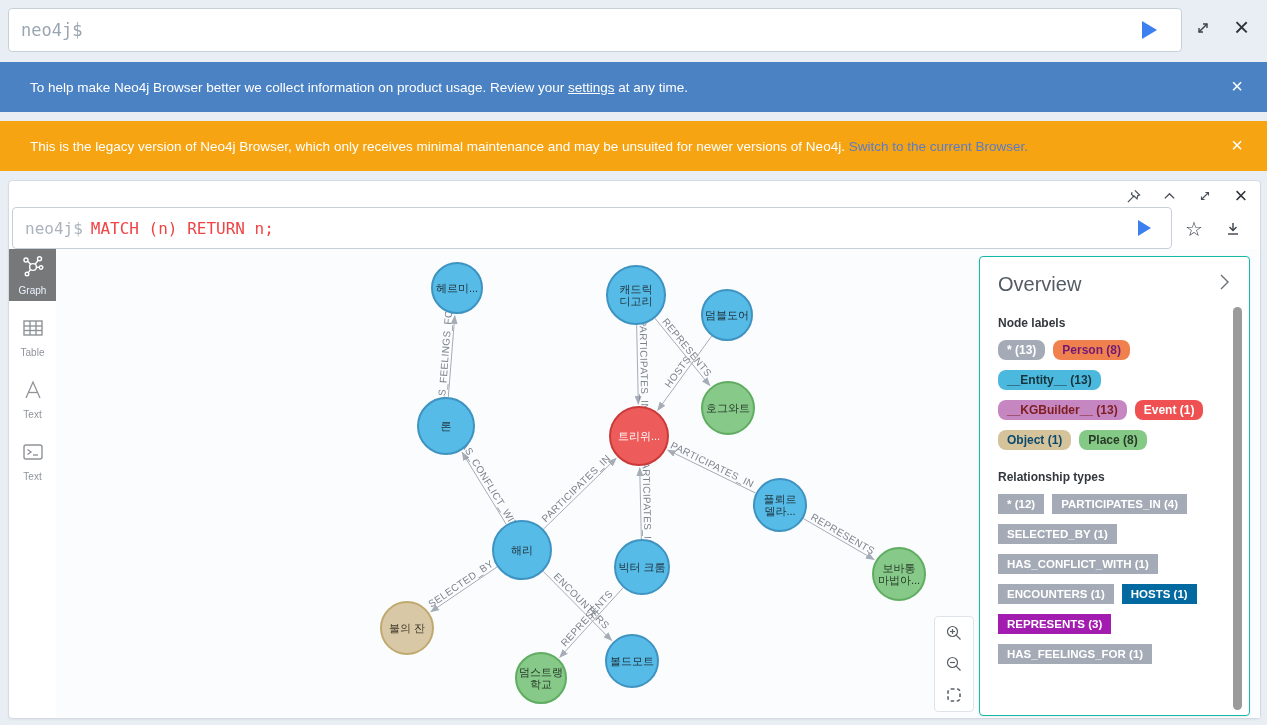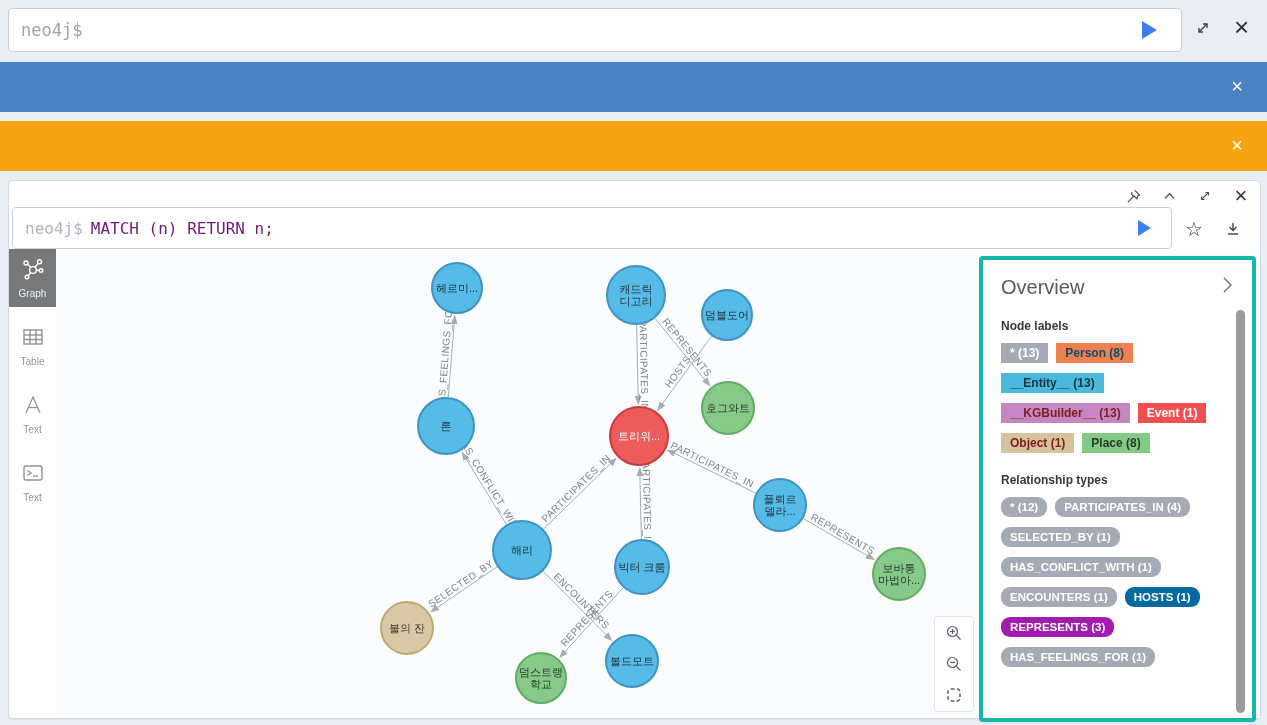--- a/index.html
+++ b/index.html
@@ -27,54 +27,54 @@
   .banner .close{position:absolute;right:24px;top:14px;font-size:20px;line-height:20px;color:#fff;cursor:pointer;}
 
   
   .frame{position:absolute;left:8px;top:180px;width:1251px;height:537px;background:#fff;
          border:1px solid #d3dae2;border-radius:4px;box-shadow:0 1px 2px rgba(0,0,0,.05);}
   .frame-icons{position:absolute;top:6px;right:10px;display:flex;gap:18px;align-items:center;color:#4a4f57;}
   .frame-icons .icn{cursor:pointer;width:18px;height:18px;display:flex;align-items:center;justify-content:center;}
   .frame-editor{position:absolute;left:3px;top:26px;width:1158px;height:40px;background:#fff;
                 border:1px solid #c7d0d9;border-radius:4px;display:flex;align-items:center;}
   .frame-editor .prompt{color:#aab3bd;font-size:16px;margin-left:12px;}
-  .frame-editor .query{color:#701a75;font-size:16px;margin-left:8px;flex:1;}
+  .frame-editor .query{color:#ef4444;font-size:16px;margin-left:8px;flex:1;}
   .frame-editor .play-btn{margin-right:20px;border-width:8px 0 8px 13px;}
   .editor-side-icon{position:absolute;top:36px;cursor:pointer;color:#3b4048;}
   .star-char{font-size:20px;color:#3b4048;}
 
   
   .side-tabs{position:absolute;left:0;top:68px;width:47px;}
-  .side-tab{width:47px;height:58px;margin-bottom:10px;display:flex;flex-direction:column;align-items:center;
+  .side-tab{width:47px;height:52px;margin-bottom:10px;display:flex;flex-direction:column;align-items:center;
             justify-content:center;cursor:pointer;color:#8f9398;background:#fff;}
   .side-tab.selected{background:#77787a;color:#fff;}
   .side-tab .tlabel{font-size:10px;margin-top:3px;}
   .side-tab.selected .tlabel{color:#eaf4ff;}
 
   
   .graph-canvas{position:absolute;left:47px;top:68px;width:1204px;height:469px;background:#fbfcfe;}
   .edge-line{stroke:#a6acb6;stroke-width:1;}
   .edge-label{font-family:"Liberation Sans",sans-serif;font-size:10px;fill:#7d838d;letter-spacing:.4px;}
   .node-label{font-family:"Liberation Sans",sans-serif;font-size:11px;text-anchor:middle;}
 
   
   .zoomer{position:absolute;left:925px;top:435px;width:38px;height:94px;background:#fff;
           border:1px solid #dfe4ea;border-radius:4px;display:flex;flex-direction:column;
           align-items:center;justify-content:space-around;color:#5a6068;}
   .zoomer .zbtn{cursor:pointer;width:20px;height:20px;display:flex;align-items:center;justify-content:center;}
 
   
   .overview{position:absolute;left:970px;top:75px;width:269px;height:458px;background:#fff;
-            border:4px solid #14b8a6;border-radius:4px;box-shadow:0 1px 3px rgba(0,0,0,.06);overflow:hidden;}
+            border:1px solid #14b8a6;border-radius:4px;box-shadow:0 1px 3px rgba(0,0,0,.06);overflow:hidden;}
   .ov-title{font-size:20px;color:#535b63;margin:16px 0 0 18px;}
   .ov-chevron{position:absolute;right:18px;top:16px;color:#6a7077;cursor:pointer;}
   .ov-h{font-size:12px;font-weight:bold;color:#33383e;margin:20px 0 10px 18px;}
   .badges{display:flex;flex-wrap:wrap;gap:10px 8px;margin:0 30px 0 18px;}
-  .pill{border-radius:0;padding:3px 9px;font-size:12px;font-weight:bold;cursor:pointer;white-space:nowrap;}
-  .relbadge{border-radius:9px;padding:4px 9px;font-size:11.5px;font-weight:bold;color:#fff;cursor:pointer;white-space:nowrap;text-align:right;}
+  .pill{border-radius:8px;padding:3px 9px;font-size:12px;font-weight:bold;cursor:pointer;white-space:nowrap;}
+  .relbadge{border-radius:0;padding:4px 9px;font-size:11.5px;font-weight:bold;color:#fff;cursor:pointer;white-space:nowrap;text-align:right;}
   .ov-scroll{position:absolute;right:7px;top:50px;bottom:5px;width:9px;background:#9b9b9b;border-radius:5px;cursor:pointer;}
 </style>
 </head>
 <body>
 
 <div class="stage">
 
   <div class="top-editor">
     <span class="prompt mono">neo4j$</span>
     <div class="play-btn"></div>
@@ -82,24 +82,26 @@
   <div class="bar-icon" style="left:1195px;top:20px;">
     <svg width="16" height="16" viewBox="0 0 16 16" fill="none" stroke="#3c4148" stroke-width="1.4">
       <line x1="4" y1="12" x2="12" y2="4"></line>
         <polyline points="8,4 12,4 12,8"></polyline>
         <polyline points="4,8 4,12 8,12"></polyline>
     </svg>
   </div>
   <div class="bar-icon x-char" style="left:1234px;top:18px;">×</div>
 
   <div class="banner banner-usage" style="background: rgb(74, 130, 195);">
+    <span class="txt"><span>To help make Neo4j Browser better we collect information on product usage. Review your </span><a>settings</a><span> at any time.</span></span>
     <span class="close">×</span>
   </div>
 
   <div class="banner banner-legacy" style="background: rgb(246, 164, 18);">
+    <span class="txt"><span>This is the legacy version of Neo4j Browser, which only receives minimal maintenance and may be unsuited for newer versions of Neo4j. </span><a style="color: rgb(90, 124, 201);">Switch to the current Browser.</a></span>
     <span class="close">×</span>
   </div>
 
   <div class="frame">
 
     <div class="frame-icons">
       <span class="icn">
         <svg width="15" height="15" viewBox="0 0 16 16" fill="none" stroke="#4a4f57" stroke-width="1.3">
           <path d="M9.5 1.5l5 5-2 .7-.8 3.3-3.2-3.2-2 2"></path>
             <line x1="6.5" y1="9.5" x2="2" y2="14"></line>
@@ -317,25 +319,25 @@
     <div class="overview">
       <div class="ov-chevron">
         <svg width="14" height="18" viewBox="0 0 14 18" fill="none" stroke="#6a7077" stroke-width="1.4">
           <polyline points="4,2 11,9 4,16"></polyline>
         </svg>
       </div>
       <div class="ov-title">Overview</div>
       <div class="ov-h">Node labels</div>
       <div class="badges" id="node-badges">
           <span class="pill" style="background: rgb(165, 171, 182); color: rgb(255, 255, 255);">* (13)</span>
-          <span class="pill" style="background: rgb(240, 129, 79); color: #0c4a6e;">Person (8)</span>
+          <span class="pill" style="background: rgb(240, 129, 79); color: #701a75;">Person (8)</span>
           <span class="pill" style="background: rgb(75, 184, 221); color: rgb(23, 51, 60);">__Entity__ (13)</span>
           <span class="pill" style="background: rgb(197, 134, 194); color: #7f1d1d;">__KGBuilder__ (13)</span>
           <span class="pill" style="background: rgb(239, 81, 82); color: rgb(255, 255, 255);">Event (1)</span>
-          <span class="pill" style="background: rgb(213, 195, 155); color: #7f1d1d;">Object (1)</span>
+          <span class="pill" style="background: rgb(213, 195, 155); color: #0c4a6e;">Object (1)</span>
           <span class="pill" style="background: rgb(133, 201, 135); color: rgb(39, 59, 39);">Place (8)</span>
         </div>
       <div class="ov-h">Relationship types</div>
       <div class="badges" id="rel-badges">
           <span class="relbadge" style="background: rgb(165, 171, 182);">* (12)</span>
           <span class="relbadge" style="background: rgb(165, 171, 182);">PARTICIPATES_IN (4)</span>
           <span class="relbadge" style="background: rgb(165, 171, 182);">SELECTED_BY (1)</span>
           <span class="relbadge" style="background: rgb(165, 171, 182);">HAS_CONFLICT_WITH (1)</span>
           <span class="relbadge" style="background: rgb(165, 171, 182);">ENCOUNTERS (1)</span>
           <span class="relbadge" style="background: #0369a1;">HOSTS (1)</span>

